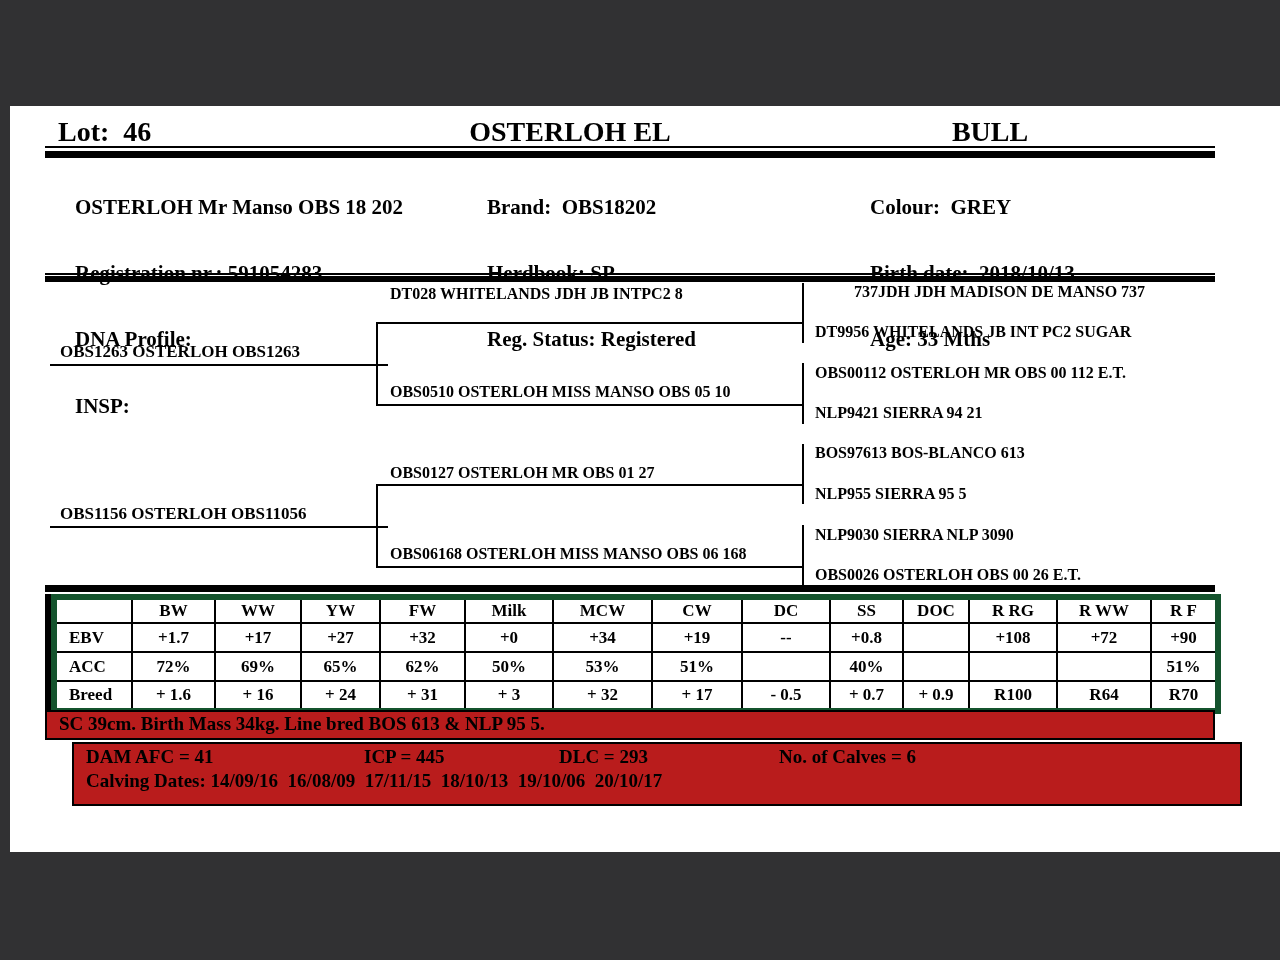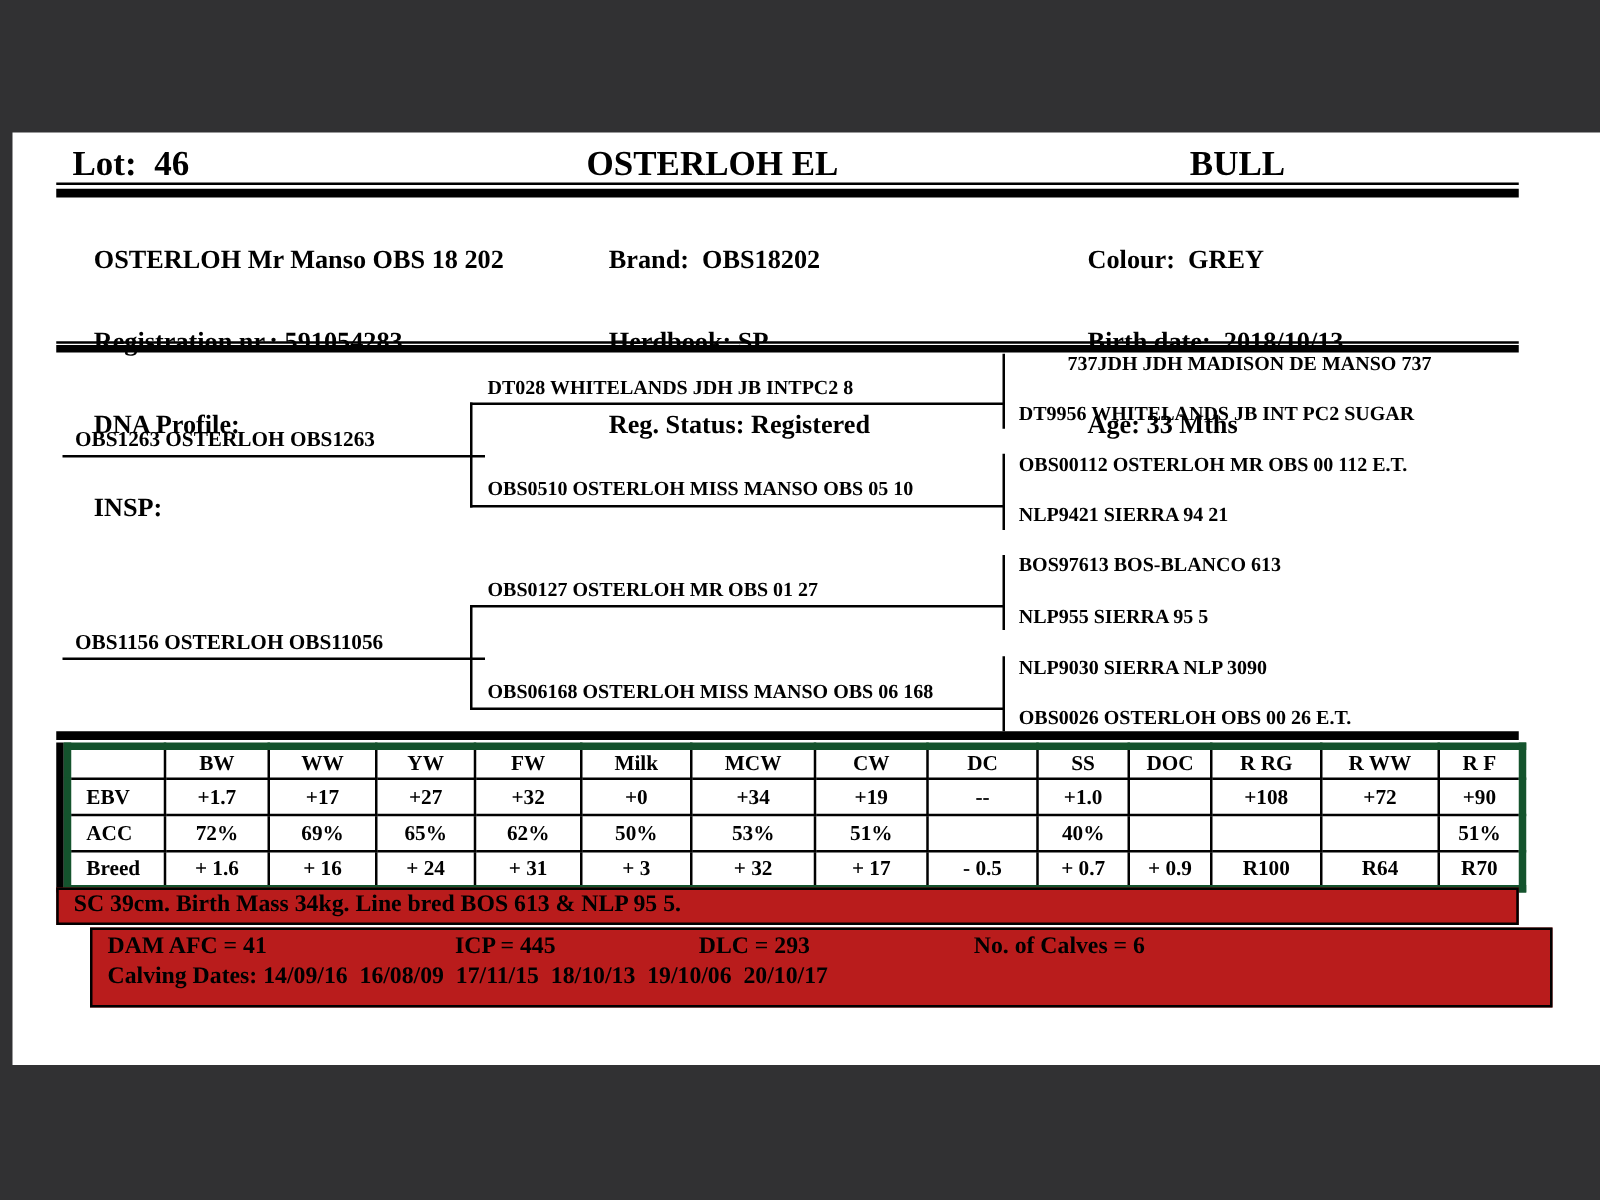--- a/index.html
+++ b/index.html
@@ -58,21 +58,21 @@
   <div class="ln" style="left:35px;top:167px;width:1170px;height:2px;"></div>
   <div class="ln" style="left:35px;top:170px;width:1170px;height:6px;"></div>
 
   <div class="txt f17" style="left:50px;top:236px;">OBS1263 OSTERLOH OBS1263</div>
   <div class="ln" style="left:40px;top:258px;width:338px;height:2px;"></div>
   <div class="txt f17" style="left:50px;top:398px;">OBS1156 OSTERLOH OBS11056</div>
   <div class="ln" style="left:40px;top:420px;width:338px;height:2px;"></div>
 
   <div class="ln" style="left:366px;top:216px;width:2px;height:84px;"></div>
   <div class="ln" style="left:366px;top:378px;width:2px;height:84px;"></div>
-  <div class="txt f16" style="left:380px;top:196px;">DT028 WHITELANDS JDH JB INTPC2 8</div>
+  <div class="txt f16" style="left:380px;top:179px;">DT028 WHITELANDS JDH JB INTPC2 8</div>
   <div class="ln" style="left:366px;top:216px;width:428px;height:2px;"></div>
   <div class="txt f16" style="left:380px;top:277px;">OBS0510 OSTERLOH MISS MANSO OBS 05 10</div>
   <div class="ln" style="left:366px;top:298px;width:428px;height:2px;"></div>
   <div class="txt f16" style="left:380px;top:358px;">OBS0127 OSTERLOH MR OBS 01 27</div>
   <div class="ln" style="left:366px;top:378px;width:428px;height:2px;"></div>
   <div class="txt f16" style="left:380px;top:439px;">OBS06168 OSTERLOH MISS MANSO OBS 06 168</div>
   <div class="ln" style="left:366px;top:460px;width:428px;height:2px;"></div>
 
   <div class="ln" style="left:792px;top:177px;width:2px;height:60px;"></div>
   <div class="ln" style="left:792px;top:257px;width:2px;height:61px;"></div>
@@ -126,21 +126,21 @@
       <tr class="r1">
         <td class="lbl">EBV</td>
         <td>+1.7</td>
         <td>+17</td>
         <td>+27</td>
         <td>+32</td>
         <td>+0</td>
         <td>+34</td>
         <td>+19</td>
         <td>--</td>
-        <td>+1.0</td>
+        <td>+0.8</td>
         <td></td>
         <td>+108</td>
         <td>+72</td>
         <td>+90</td>
       </tr>
       <tr class="r2">
         <td class="lbl">ACC</td>
         <td>72%</td>
         <td>69%</td>
         <td>65%</td>

